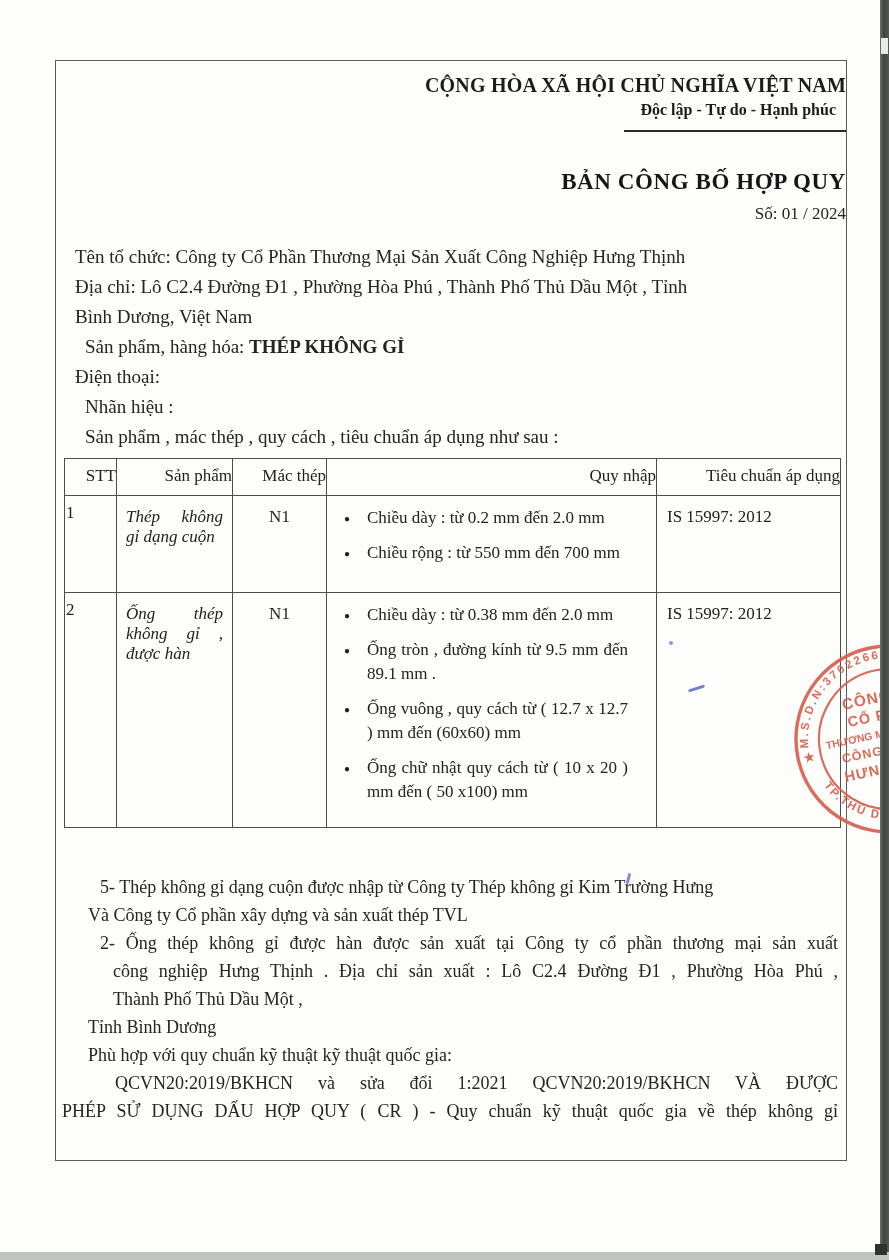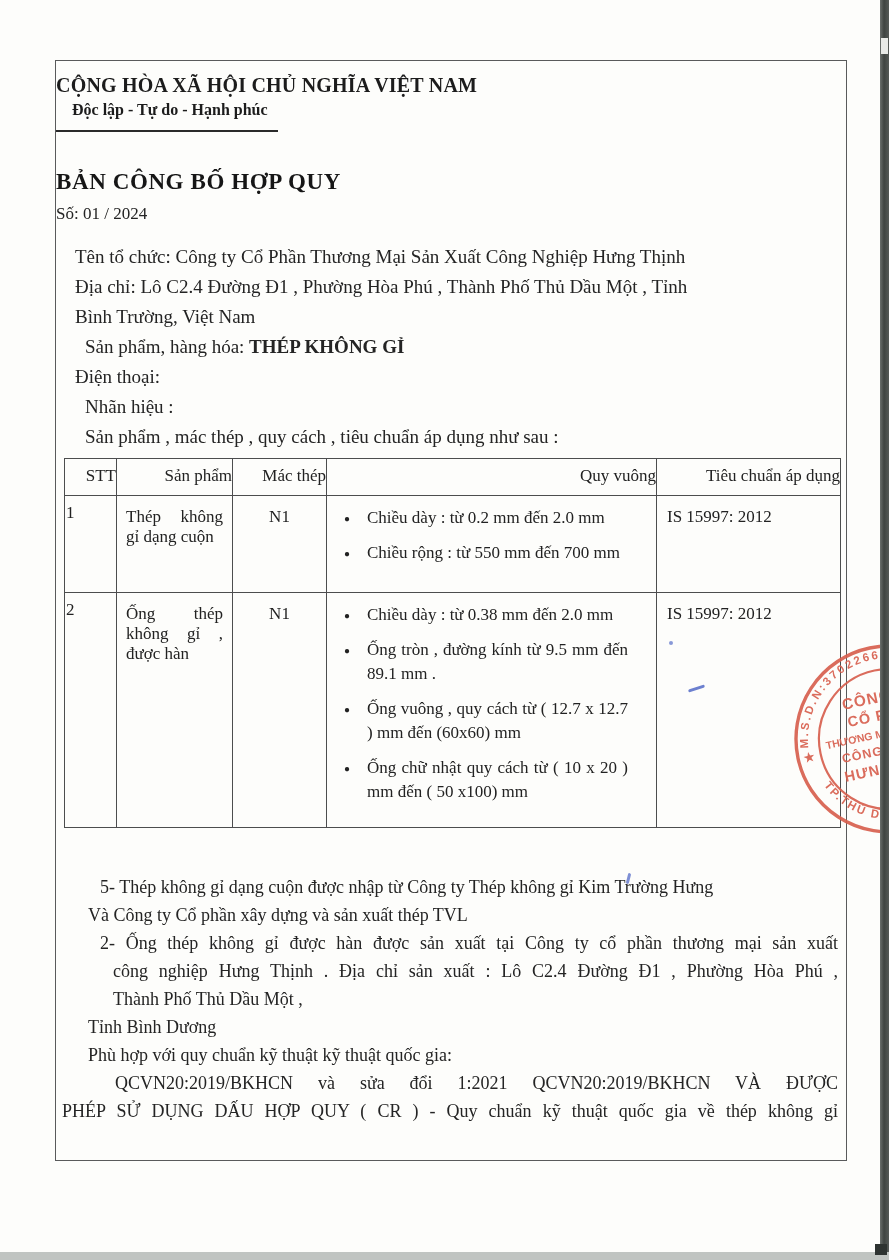--- a/index.html
+++ b/index.html
@@ -9,40 +9,40 @@
   
   .edge-right{position:absolute;top:0;right:0;width:9px;height:1252px;background:linear-gradient(to right,#6a6f6c,#3f4441 45%,#555a57);}
   .edge-right-notch{position:absolute;top:38px;right:1px;width:7px;height:16px;background:#e8eae7;}
   .edge-bottom{position:absolute;left:0;bottom:0;width:100%;height:8px;background:#c0c4c1;}
   .edge-corner{position:absolute;right:2px;bottom:5px;width:12px;height:11px;background:#2e3331;}
 
   
   .frame{position:absolute;left:55px;top:60px;width:792px;height:1101px;border:1.5px solid #595a5b;box-sizing:border-box;}
   .inner{padding-top:12px;}
 
-  .center{text-align:left;}
+  .center{text-align:right;}
   .nat-header{font-size:20px;font-weight:bold;line-height:24px;letter-spacing:.2px;color:#1c1c1c;}
   .motto-wrap{margin-top:2px;line-height:22px;}
   .motto{display:inline-block;font-size:16px;font-weight:bold;color:#1c1c1c;border-bottom:2px solid #2a2a2a;padding:0 10px 9px 16px;}
   .doc-title{margin-top:36px;font-size:23px;font-weight:bold;letter-spacing:.6px;line-height:28px;color:#161616;}
   .doc-number{margin-top:6px;font-size:17px;line-height:24px;}
 
   .info{margin:16px 14px 0 19px;font-size:19px;line-height:30px;}
   .line{white-space:nowrap;}
   .indent10{padding-left:10px;}
   .bold{font-weight:bold;}
 
   table.spec-table{border-collapse:collapse;table-layout:fixed;width:776px;margin:6px 0 0 8px;font-size:17px;color:#222;}
   table.spec-table th,table.spec-table td{border:1.2px solid #4c4d4e;vertical-align:top;font-weight:normal;}
   tr.hdr{height:37px;}
   tr.r1{height:97px;}
   tr.r2{height:235px;}
   th.h-stt,td.c-stt{padding-top:7px;}
   th{text-align:right;padding:7px 0 0 12px;}
-  td.c-prod{padding:11px 9px 0 9px;text-align:justify;}
+  td.c-prod{padding:11px 9px 0 9px;text-align:justify;font-style:italic;}
   td.c-grade{text-align:center;padding-top:11px;}
   td.c-spec{padding:10px 28px 0 14px;}
   td.c-std{padding:11px 6px 0 10px;}
   ul.spec-list{list-style:none;margin:0;padding:0;}
   ul.spec-list li{position:relative;padding-left:26px;margin-bottom:11px;line-height:24px;text-align:justify;}
   .bullet{position:absolute;left:3px;top:1px;font-size:10px;}
 
   .notes{margin:45px 0 0 32px;width:750px;font-size:18px;line-height:28px;color:#242424;}
   .ind12{text-indent:12px;}
   .hang25{padding-left:25px;}
@@ -72,41 +72,41 @@
       <div class="center motto-wrap">
         <span class="motto">Độc lập - Tự do - Hạnh phúc</span>
       </div>
 
       <div class="center doc-title">BẢN CÔNG BỐ HỢP QUY</div>
       <div class="center doc-number">Số: 01 / 2024</div>
 
       <div class="info">
         <div class="line">Tên tổ chức: Công ty Cổ Phần Thương Mại Sản Xuất Công Nghiệp Hưng Thịnh</div>
         <div class="line">Địa chỉ: Lô C2.4 Đường Đ1 , Phường Hòa Phú , Thành Phố Thủ Dầu Một , Tỉnh</div>
-        <div class="line">Bình Trường, Việt Nam</div>
+        <div class="line">Bình Dương, Việt Nam</div>
         <div class="line indent10"><span>Sản phẩm, hàng hóa: </span><span class="bold">THÉP KHÔNG GỈ</span></div>
         <div class="line">Điện thoại:</div>
         <div class="line indent10">Nhãn hiệu :</div>
         <div class="line indent10">Sản phẩm , mác thép , quy cách , tiêu chuẩn áp dụng như sau :</div>
       </div>
 
       <table class="spec-table">
         <colgroup>
           <col style="width:52px">
             <col style="width:116px">
             <col style="width:94px">
             <col style="width:330px">
             <col style="width:184px">
         </colgroup>
         <tbody>
             <tr class="hdr">
           <th class="h-stt">STT</th>
           <th>Sản phẩm</th>
           <th>Mác thép</th>
-          <th>Quy vuông</th>
+          <th>Quy nhập</th>
           <th>Tiêu chuẩn áp dụng</th>
         </tr>
         <tr class="r1">
           <td class="c-stt">1</td>
           <td class="c-prod">Thép không gỉ dạng cuộn</td>
           <td class="c-grade">N1</td>
           <td class="c-spec">
             <ul class="spec-list">
               <li><span class="bullet">●</span><span>Chiều dày : từ 0.2 mm đến 2.0 mm</span></li>
               <li><span class="bullet">●</span><span>Chiều rộng : từ 550 mm đến 700 mm</span></li>

